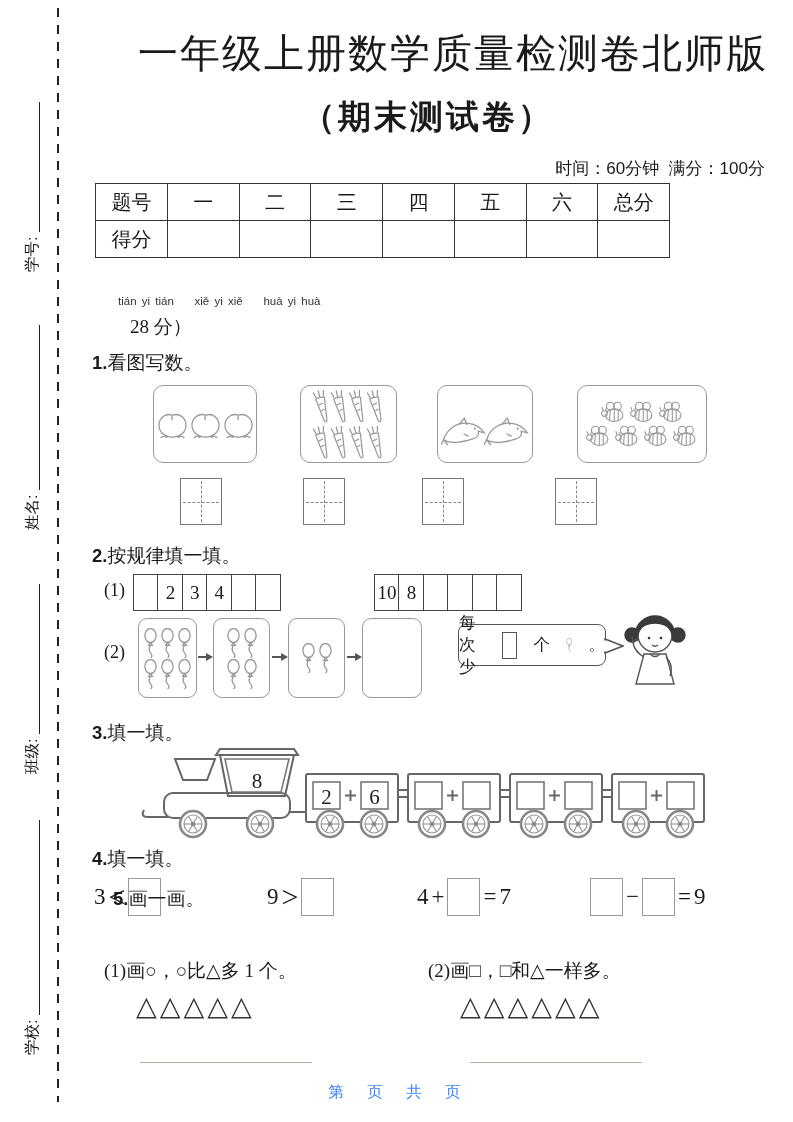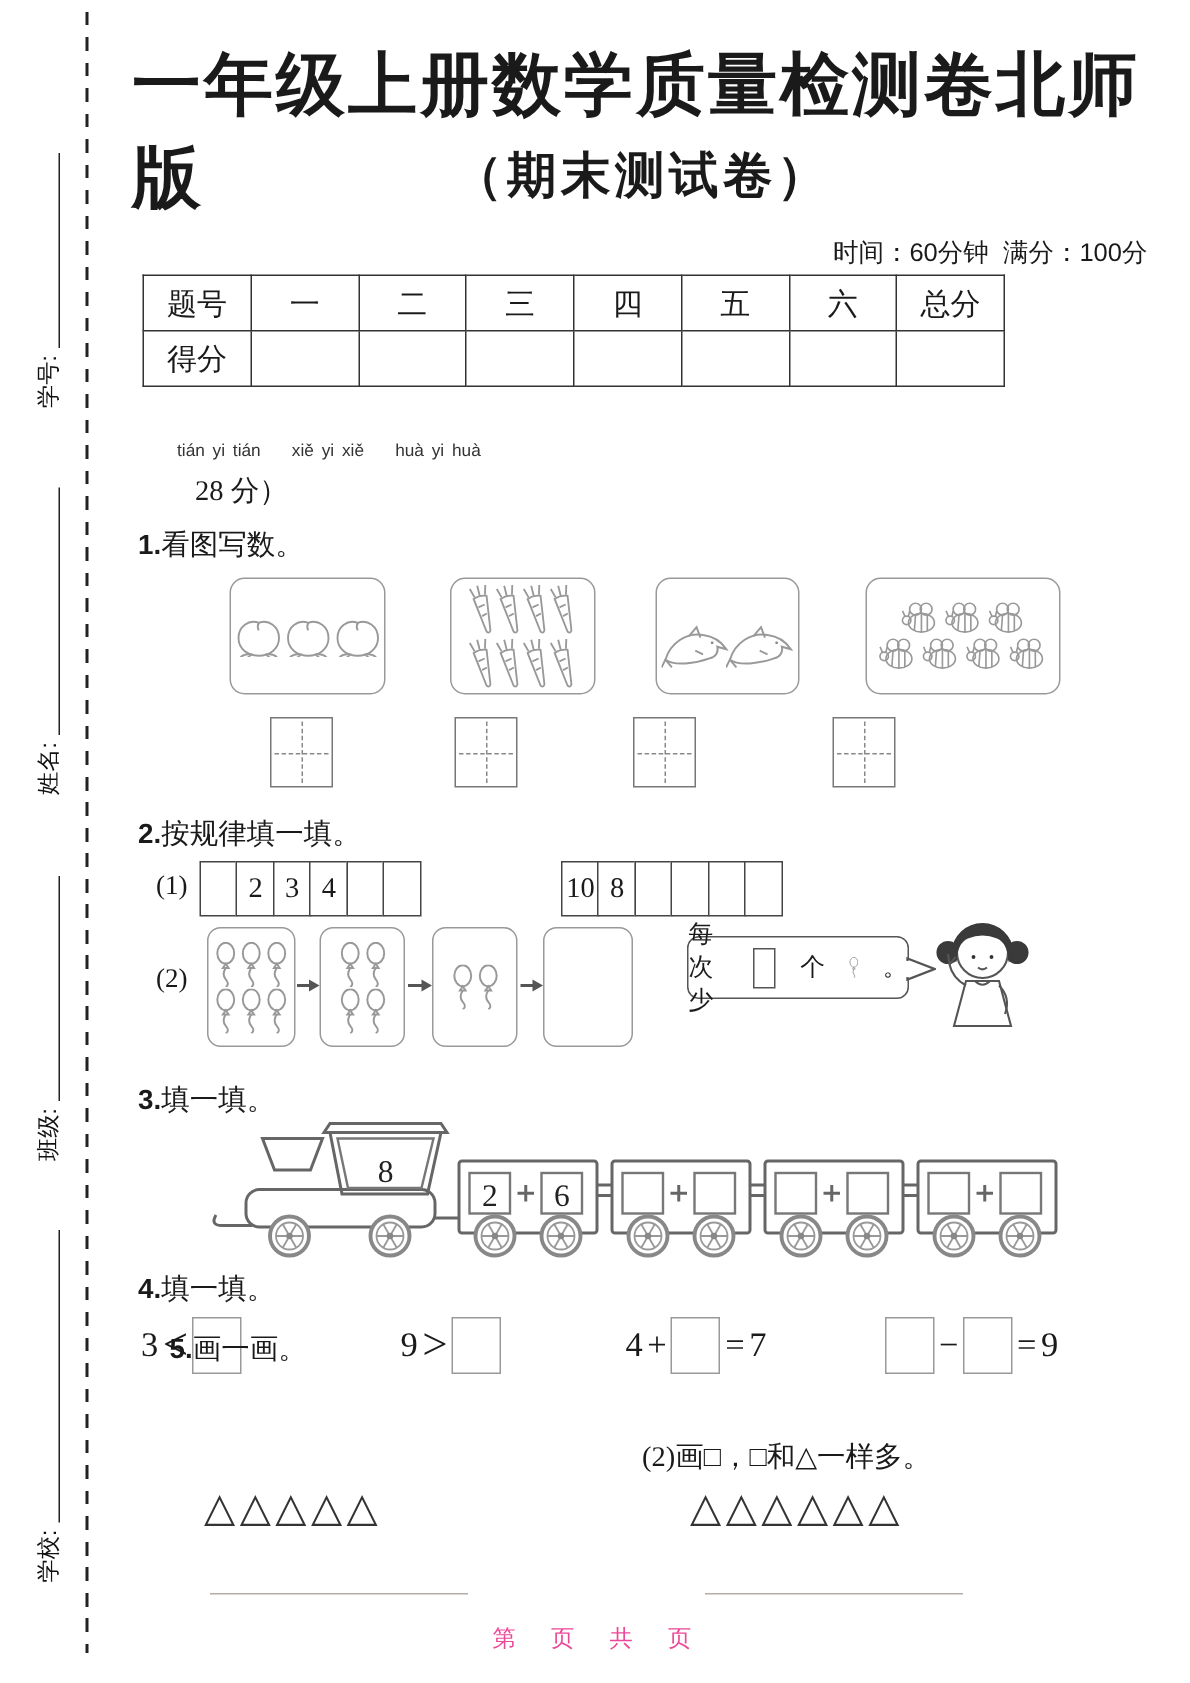--- a/index.html
+++ b/index.html
@@ -11,22 +11,22 @@
     background-image:repeating-linear-gradient(to bottom,#222 0 9px,transparent 9px 17px);}
   .side-field{position:absolute;left:22px;transform:rotate(-90deg);transform-origin:0 0;
     white-space:nowrap;font-size:15.5px;color:#111;}
   .side-field .blank-line{display:inline-block;border-bottom:1.6px solid #222;height:1em;
     vertical-align:-3px;margin-left:5px;}
   .sf1{top:272px;} .sf2{top:530px;} .sf3{top:774px;} .sf4{top:1055px;}
   .sf1 .blank-line{width:130px;} .sf2 .blank-line{width:165px;}
   .sf3 .blank-line{width:150px;} .sf4 .blank-line{width:195px;}
 
   
-  .title{position:absolute;left:88px;top:26px;width:680px;text-align:left;
-    font-size:46px;font-weight:700;letter-spacing:2px;}
+  .title{position:absolute;left:88px;top:26px;width:680px;text-align:right;
+    font-size:40px;font-weight:400;letter-spacing:2px;}
   .subtitle{position:absolute;left:88px;top:95px;width:680px;text-align:center;
     font-size:33px;font-weight:700;letter-spacing:3px;}
   .time-info{position:absolute;left:88px;top:157px;width:677px;text-align:right;
     font-size:17px;white-space:pre;}
 
   
   .score-table{position:absolute;left:95px;top:183px;width:575px;border-collapse:collapse;
     table-layout:fixed;}
   .score-table td{border:1.7px solid #333;height:36px;text-align:center;font-size:20px;padding:0;}
 
@@ -112,21 +112,21 @@
     font-family:"Liberation Serif","DejaVu Serif",serif;white-space:nowrap;}
   .q5p1{left:104px;} .q5p2{left:428px;}
   .tri-row{position:absolute;top:990px;font-size:27px;letter-spacing:3px;color:#333;
     font-family:"DejaVu Sans",sans-serif;}
   .tr1{left:136px;} .tr2{left:460px;}
 
   .ans-line{position:absolute;top:1062px;width:172px;border-top:1.6px solid #b3aea6;}
   .al1{left:140px;} .al2{left:470px;}
 
   .footer{position:absolute;left:0;top:1082px;width:793px;text-align:center;font-size:15.5px;
-    letter-spacing:4px;color:#ec4899;}
+    letter-spacing:4px;color:#3b82f6;}
 </style>
 </head>
 <body>
 
 <div class="page">
 
   <svg width="0" height="0" style="position:absolute" aria-hidden="true">
     <defs>
       <g id="sym-peach" stroke="#999" fill="none" stroke-width="1.5">
         <path d="M18 5 C10 2 2 8 2 17 C2 26 10 31 18 31 C26 31 34 26 34 17 C34 8 26 2 18 5 Z"></path>
@@ -497,20 +497,21 @@
       <span class="blank-box"></span>
       <span class="eq-tok">−</span>
       <span class="blank-box"></span>
       <span class="eq-tok">=</span>
       <span class="eq-tok">9</span>
     </div>
 
   <div class="q-label ql5">
     <span class="q-num">5.</span><span class="q-text">画一画。</span>
   </div>
+  <div class="q5-part q5p1">(1)画○，○比△多 1 个。</div>
   <div class="q5-part q5p2">(2)画□，□和△一样多。</div>
   <div class="tri-row tr1">△△△△△</div>
   <div class="tri-row tr2">△△△△△△</div>
 
   <div class="ans-line al1"></div>
   <div class="ans-line al2"></div>
 
   <div class="footer">第　页　共　页</div>
 </div>
 

